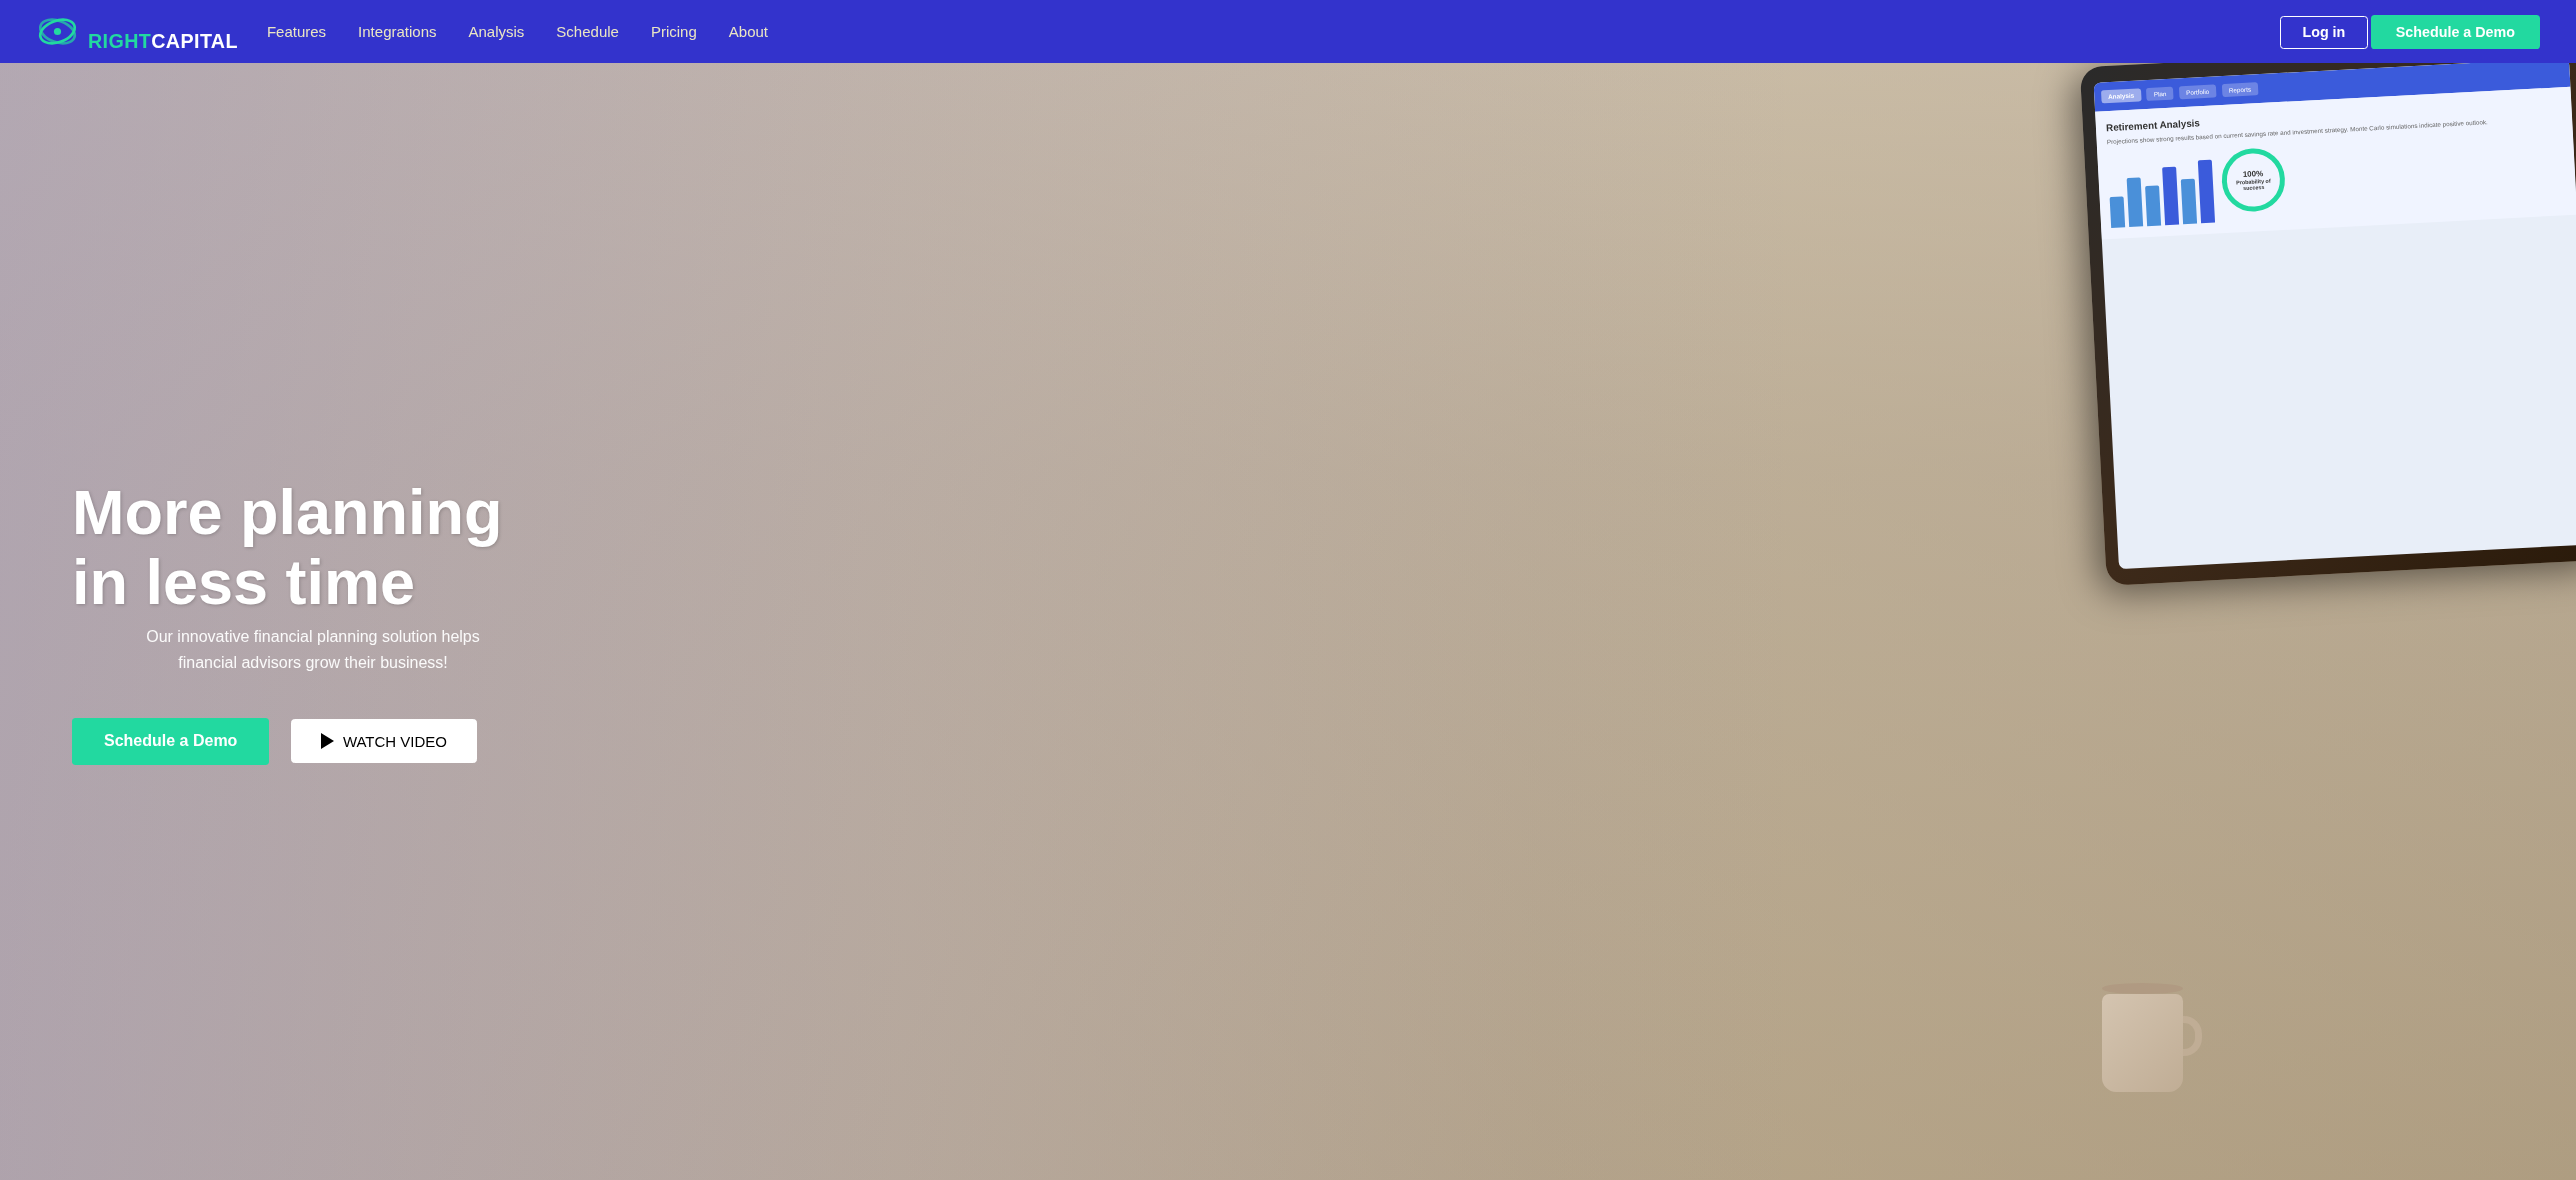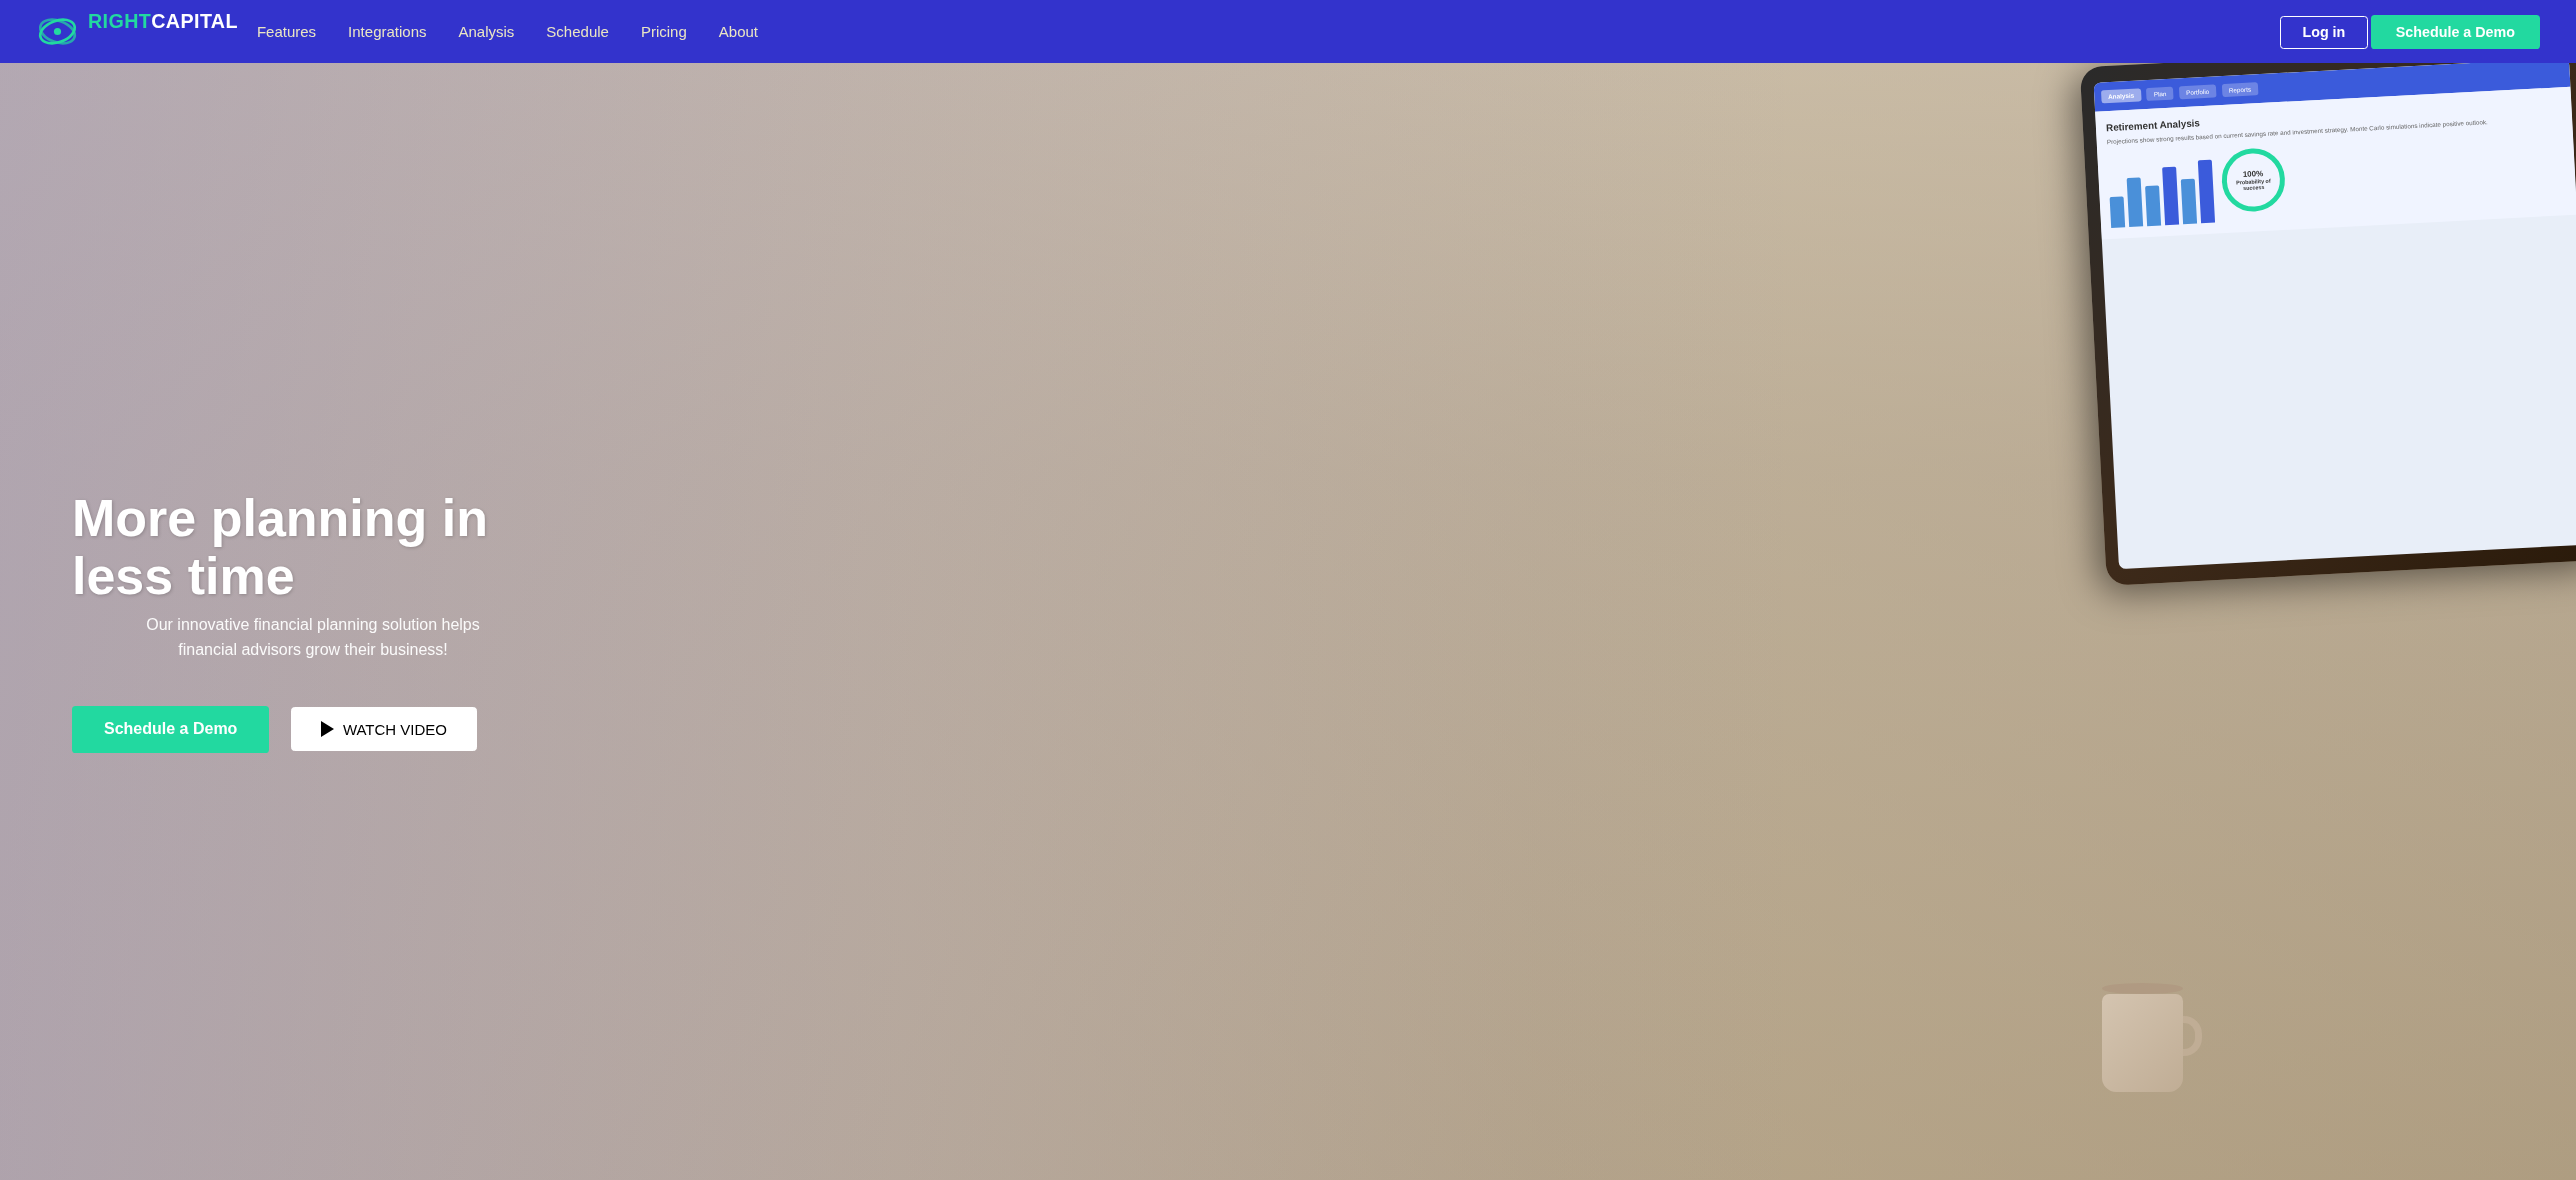--- a/index.html
+++ b/index.html
@@ -11,22 +11,22 @@
       top: 0; left: 0; right: 0;
       height: 63px;
       background: #3333cc;
       display: flex;
       align-items: center;
       padding: 0 36px;
       z-index: 100;
     }
     .logo-area {
       display: flex;
-      align-items: flex-start;
-      margin-right: 19px;
+      align-items: flex-end;
+      margin-right: 29px;
       text-decoration: none;
     }
     .logo-icon {
       width: 43px;
       height: 43px;
       margin-right: 9px;
     }
     .logo-text {
       font-size: 19.7px;
       font-weight: 700;
@@ -227,21 +227,21 @@
 
     
     .hero-content {
       position: relative;
       z-index: 10;
       padding: 0 72px;
       max-width: 626px;
       margin-top: 63px;
     }
     .hero-headline {
-      font-size: 52px;
+      font-size: 63px;
       font-weight: 900;
       color: #ffffff;
       line-height: 1.1;
       margin-bottom: 7px;
       text-shadow: 0.9px 0.9px 3.6px rgba(0,0,0,0.2);
     }
     .hero-subtext {
       font-size: 16px;
       color: #ffffff;
       line-height: 1.6;

